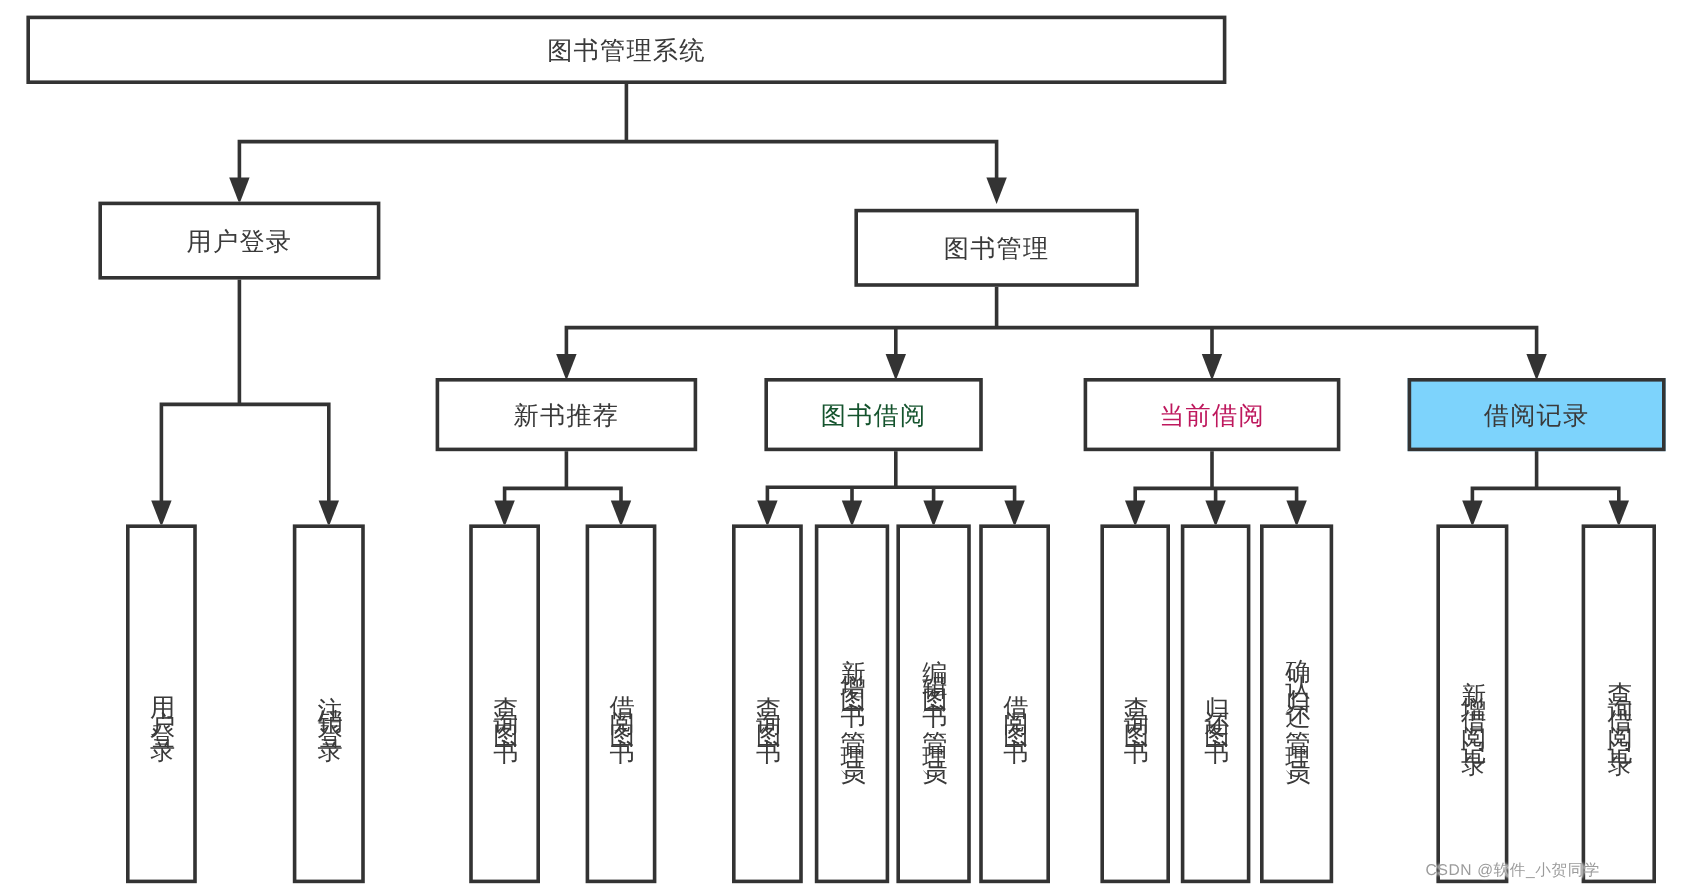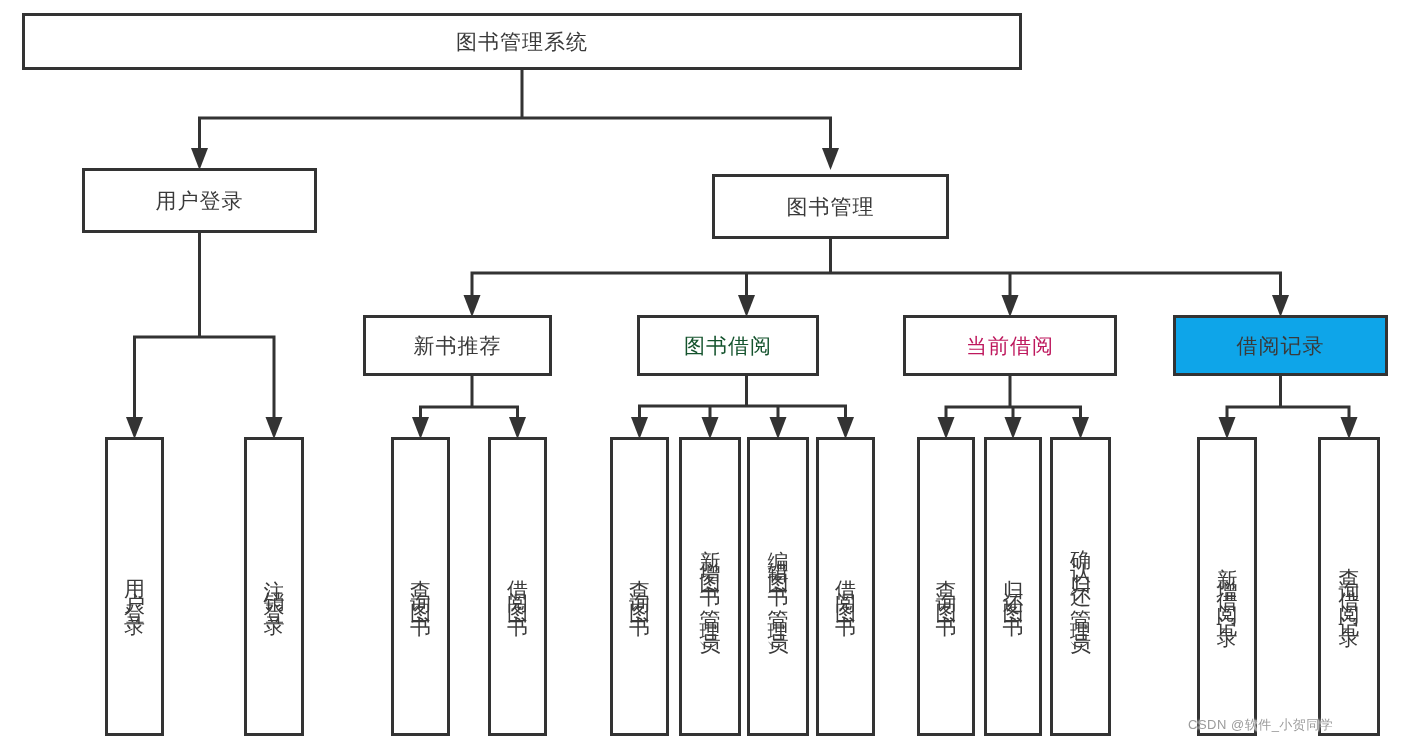--- a/index.html
+++ b/index.html
@@ -78,30 +78,30 @@
   <div id="nodes">
       <div class="node horizontal" style="left: 22px; top: 13px; width: 1000px; height: 57px; border-color: rgb(51, 51, 51); background: rgb(255, 255, 255); color: rgb(58, 58, 58);">
         <span class="label">图书管理系统</span>
       </div>
       <div class="node horizontal" style="left: 82px; top: 168px; width: 235px; height: 65px; border-color: rgb(51, 51, 51); background: rgb(255, 255, 255); color: rgb(58, 58, 58);">
         <span class="label">用户登录</span>
       </div>
       <div class="node horizontal" style="left: 712px; top: 174px; width: 237px; height: 65px; border-color: rgb(51, 51, 51); background: rgb(255, 255, 255); color: rgb(58, 58, 58);">
         <span class="label">图书管理</span>
       </div>
-      <div class="node horizontal" style="left: 363px; top: 315px; width: 189px; height: 61px; border-color: rgb(51, 51, 51); background: rgb(255, 255, 255); color: rgb(58, 58, 58);">
+      <div class="node horizontal" style="left: 363px; top: 315px; width: 218px; height: 61px; border-color: rgb(51, 51, 51); background: rgb(255, 255, 255); color: rgb(58, 58, 58);">
         <span class="label">新书推荐</span>
       </div>
       <div class="node horizontal" style="left: 637px; top: 315px; width: 182px; height: 61px; border-color: rgb(51, 51, 51); background: rgb(255, 255, 255); color: #14532d;">
         <span class="label">图书借阅</span>
       </div>
       <div class="node horizontal" style="left: 903px; top: 315px; width: 214px; height: 61px; border-color: rgb(51, 51, 51); background: rgb(255, 255, 255); color: #be185d;">
         <span class="label">当前借阅</span>
       </div>
-      <div class="node horizontal" style="left: 1173px; top: 315px; width: 215px; height: 61px; border-color: rgb(51, 51, 51); background: #0ea5e9; color: rgb(58, 58, 58);">
+      <div class="node horizontal" style="left: 1173px; top: 315px; width: 215px; height: 61px; border-color: rgb(51, 51, 51); background: #7dd3fc; color: rgb(58, 58, 58);">
         <span class="label">借阅记录</span>
       </div>
       <div class="node vertical" style="left: 105px; top: 437px; width: 59px; height: 299px; border-color: rgb(51, 51, 51); background: rgb(255, 255, 255); color: rgb(58, 58, 58);">
         <span class="label">用户登录</span>
       </div>
       <div class="node vertical" style="left: 244px; top: 437px; width: 60px; height: 299px; border-color: rgb(51, 51, 51); background: rgb(255, 255, 255); color: rgb(58, 58, 58);">
         <span class="label">注销登录</span>
       </div>
       <div class="node vertical" style="left: 391px; top: 437px; width: 59px; height: 299px; border-color: rgb(51, 51, 51); background: rgb(255, 255, 255); color: rgb(58, 58, 58);">
         <span class="label">查询图书</span>

